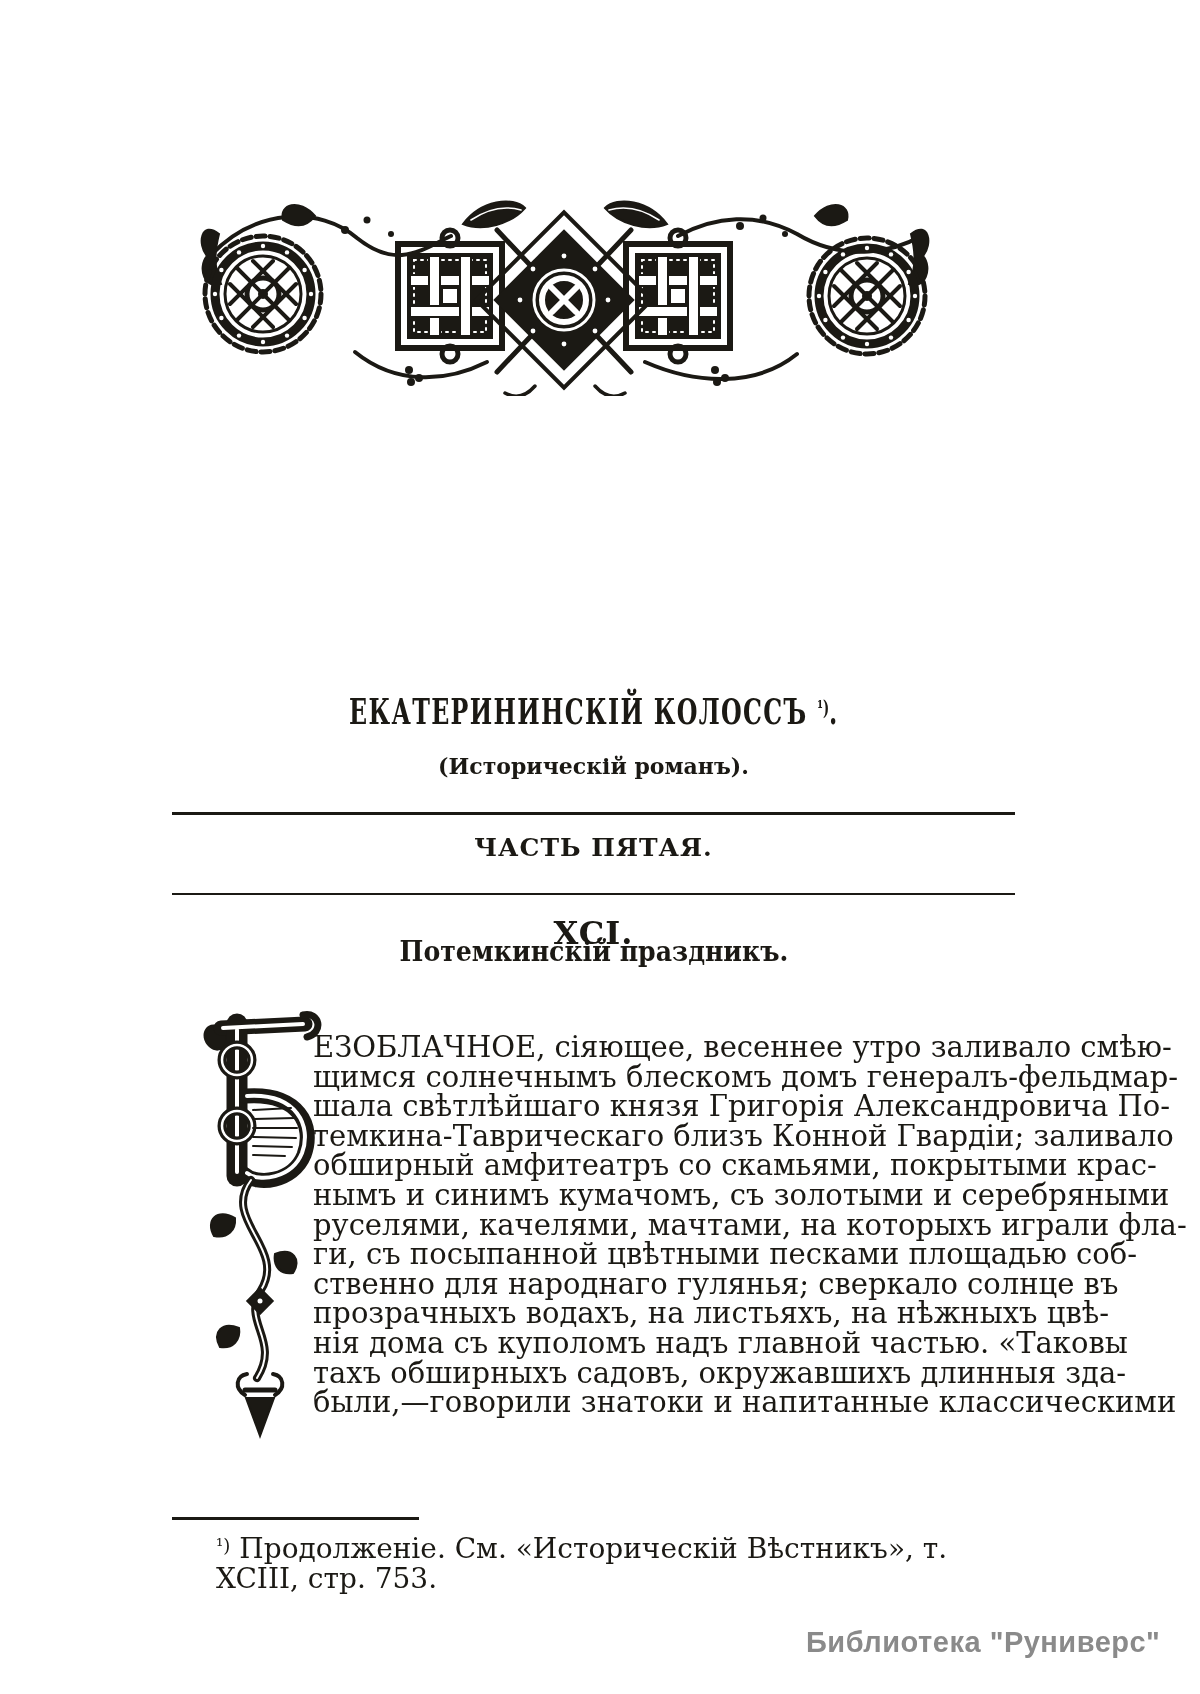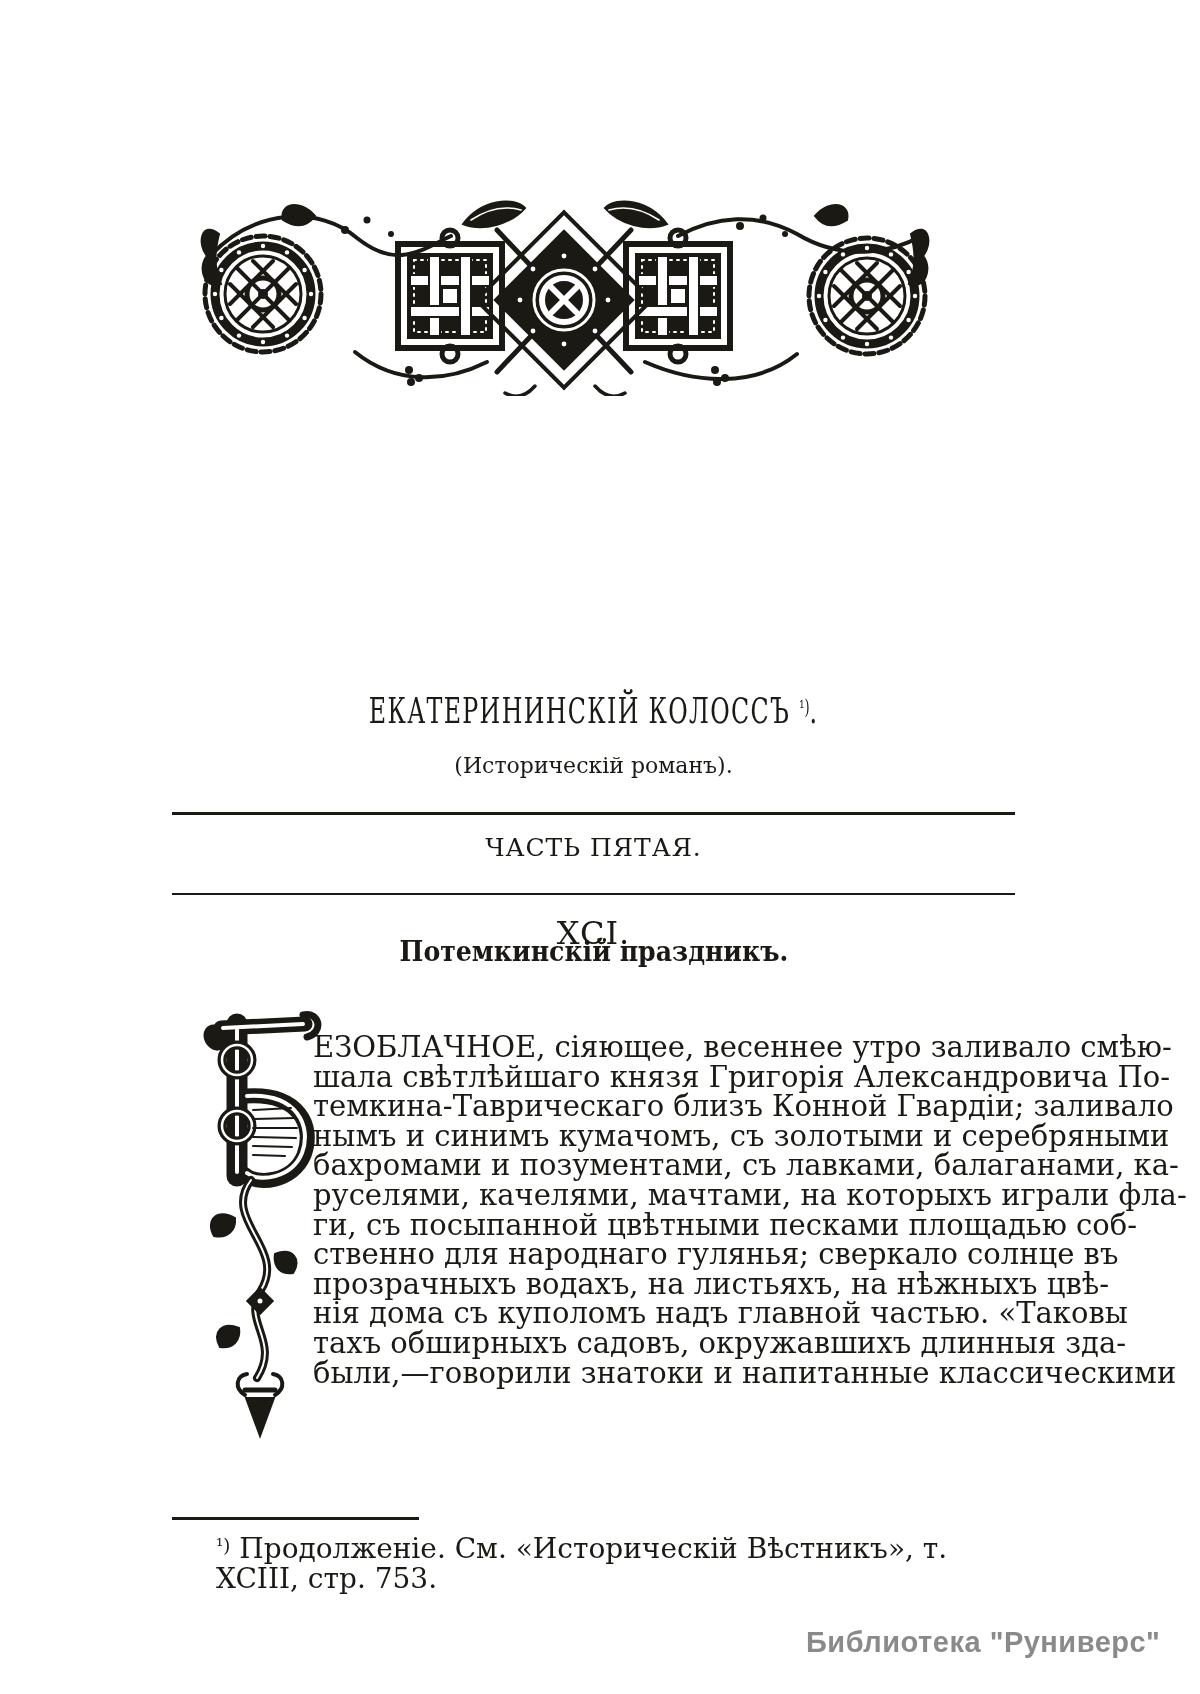--- a/index.html
+++ b/index.html
@@ -11,21 +11,21 @@
     overflow:hidden;
     font-family:"DejaVu Serif", serif;
     color:#1b1914;
   }
   
   .headpiece{position:absolute;left:195px;top:190px;width:740px;height:206px;}
   .headpiece svg{display:block;width:100%;height:100%;}
   
   .heading-col{position:absolute;left:172px;top:0;width:843px;height:100%;}
   .heading-col > div, .heading-col > h1, .heading-col > h2{
-    position:absolute;left:0;width:100%;margin:0;padding:0;text-align:center;font-weight:normal;
+    position:absolute;left:0;width:100%;margin:0;padding:0;text-align:center;font-weight:bold;
   }
   .title{top:690px;font-size:36px;letter-spacing:2px;white-space:nowrap;}
   .title-inner{display:inline-block;transform:scaleX(0.66);transform-origin:50% 50%;}
   .title sup{font-size:55%;vertical-align:9px;letter-spacing:0;}
   .subtitle{top:753px;font-size:22px;}
   .rule{background:#1b1914;}
   .rule-1{top:812px;left:0;right:0;margin:auto;width:64px;height:3px;position:absolute;}
   .rule-2{top:893px;left:0;right:0;margin:auto;width:64px;height:2px;position:absolute;}
   .part-heading{top:833px;font-size:25px;letter-spacing:1px;}
   .chapter-number{top:914px;font-size:32px;letter-spacing:1px;}
@@ -271,24 +271,25 @@
         <path d="M50,392 L80,392" stroke-width="5"></path>
         <path d="M52,376 C41,378 39,390 50,397" stroke-width="4"></path>
         <path d="M78,376 C89,378 91,390 80,397" stroke-width="4"></path>
         <path d="M65,438 L51,400 L79,400 Z" fill="#1b1914" stroke-width="2"></path>
       </g>
     </svg>
   </div>
 
   <div class="body-indent">
     <div class="bl">ЕЗОБЛАЧНОЕ, сіяющее, весеннее утро заливало смѣю-</div>
+    <div class="bl">щимся солнечнымъ блескомъ домъ генералъ-фельдмар-</div>
     <div class="bl">шала свѣтлѣйшаго князя Григорія Александровича По-</div>
     <div class="bl">темкина-Таврическаго близъ Конной Гвардіи; заливало</div>
+    <div class="bl">обширный амфитеатръ со скамьями, покрытыми крас-</div>
     <div class="bl">нымъ и синимъ кумачомъ, съ золотыми и серебряными</div>
-    <div class="bl">бахромами и позументами, съ лавками, балаганами, ка-</div>
     <div class="bl">руселями, качелями, мачтами, на которыхъ играли фла-</div>
     <div class="bl">ги, съ посыпанной цвѣтными песками площадью соб-</div>
     <div class="bl">ственно для народнаго гулянья; сверкало солнце въ</div>
     <div class="bl">прозрачныхъ водахъ, на листьяхъ, на нѣжныхъ цвѣ-</div>
     <div class="bl">нія дома съ куполомъ надъ главной частью. «Таковы</div>
     <div class="bl">тахъ обширныхъ садовъ, окружавшихъ длинныя зда-</div>
     <div class="bl">были,—говорили знатоки и напитанные классическими</div>
   </div>
 
 

